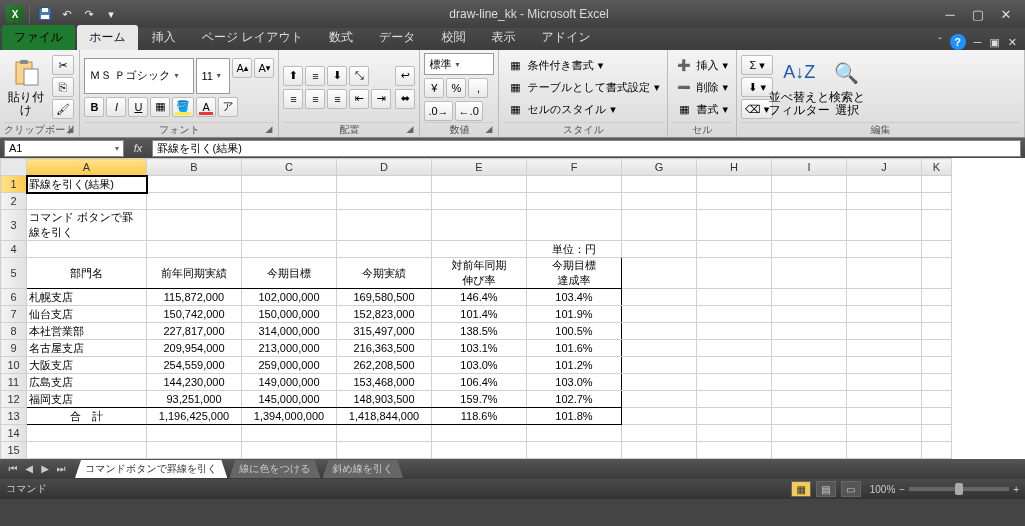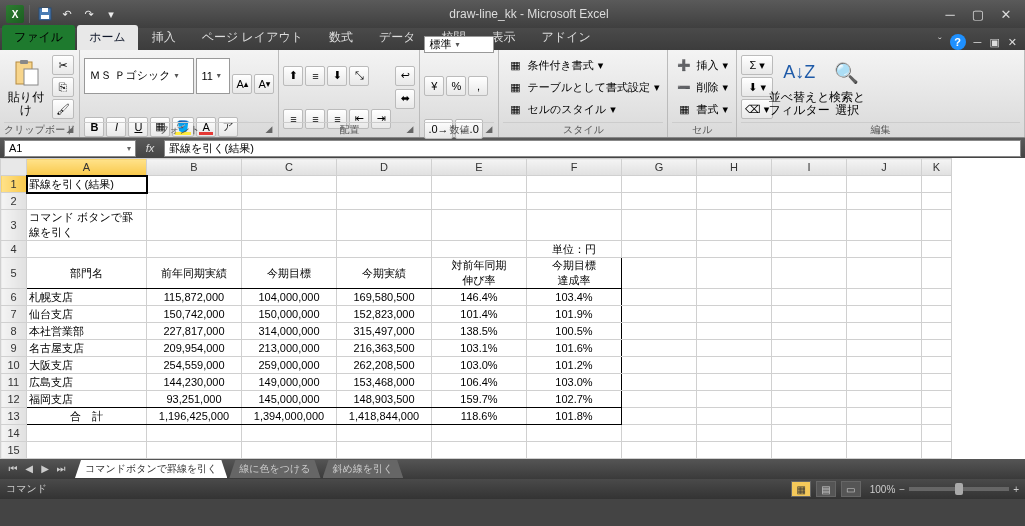--- a/index.html
+++ b/index.html
@@ -26,30 +26,30 @@
 
 .ribbon { height: 88px; background: linear-gradient(#f4f4f4,#d9d9d9); display: flex; border-bottom: 1px solid #888; }
 .group { border-right: 1px solid #bbb; padding: 2px 4px 0 4px; display: flex; flex-direction: column; }
 .group .body { flex: 1; display: flex; align-items: center; gap: 4px; }
 .group .label { height: 15px; text-align: center; font-size: 10px; color: #555; border-top: 1px solid #ccc; position: relative; }
 .group .label .launcher { position: absolute; right: 2px; top: 1px; font-size: 9px; color: #666; }
 .big-btn { display: flex; flex-direction: column; align-items: center; justify-content: center; width: 44px; height: 68px; gap: 2px; }
 .big-btn .ico { width: 32px; height: 32px; display: flex; align-items: center; justify-content: center; font-size: 22px; }
 .big-btn .lbl { font-size: 12px; text-align: center; line-height: 1.1; }
 .col { display: flex; flex-direction: column; gap: 2px; justify-content: center; height: 68px; }
-.row { display: flex; gap: 2px; align-items: flex-end; margin-top: 20px; }
+.row { display: flex; gap: 2px; align-items: flex-start; }
 .sbtn { min-width: 20px; height: 20px; border: 1px solid #bbb; background: linear-gradient(#fff,#e8e8e8); display: flex; align-items: center; justify-content: center; font-size: 11px; padding: 0 3px; border-radius: 2px; }
 .dropdown { height: 36px; border: 1px solid #999; background: #fff; display: flex; align-items: center; padding: 0 4px; font-size: 11px; }
 .dropdown::after { content: "▾"; margin-left: 4px; font-size: 8px; color: #555; }
 .txt-btn { display: flex; align-items: center; gap: 4px; font-size: 11px; height: 20px; padding: 0 4px; }
 .txt-btn .ico { width: 16px; height: 16px; display: flex; align-items: center; justify-content: center; }
 
 
 .fxbar { height: 20px; background: linear-gradient(#5a5a5a,#444); display: flex; align-items: center; gap: 2px; padding: 0 4px; }
-.fxbar .namebox { width: 132px; height: 17px; background: #fff; border: 1px solid #888; display: flex; align-items: center; padding: 0 4px; font-size: 11px; }
+.fxbar .namebox { width: 120px; height: 17px; background: #fff; border: 1px solid #888; display: flex; align-items: center; padding: 0 4px; font-size: 11px; }
 .fxbar .namebox::after { content: "▾"; margin-left: auto; font-size: 8px; color: #666; }
 .fxbar .fx { width: 24px; color: #ddd; text-align: center; font-style: italic; }
 .fxbar .formula { flex: 1; height: 17px; background: #fff; border: 1px solid #888; padding: 0 4px; font-size: 11px; display: flex; align-items: center; }
 
 
 .grid-wrap { background: #fff; position: relative; }
 .grid { border-collapse: collapse; }
 .grid th, .grid td { border: 1px solid #d0d0d0; height: 17px; font-size: 11px; padding: 0; font-weight: normal; }
 .grid .corner { width: 26px; background: #e8e8e8; }
 .grid th.colh { background: linear-gradient(#f4f4f4,#e0e0e0); text-align: center; color: #333; }
@@ -359,21 +359,21 @@
           <td class=" " style="height:30px"></td>
           <td class=" " style="height:30px"></td>
           <td class=" " style="height:30px"></td>
           <td class=" " style="height:30px"></td>
           <td class=" " style="height:30px"></td>
         </tr>
         <tr>
           <th class="rowh">6</th>
           <td class="dl dtb tl">札幌支店</td>
           <td class="dl dtb tr">115,872,000</td>
-          <td class="dl dtb tr">104,000,000</td>
+          <td class="dl dtb tr">102,000,000</td>
           <td class="dl dtb tr">169,580,500</td>
           <td class="dl dtb tr">146.4%</td>
           <td class="dl dr dtb tr">103.4%</td>
           <td class=" "></td>
           <td class=" "></td>
           <td class=" "></td>
           <td class=" "></td>
           <td class=" "></td>
         </tr>
         <tr>

